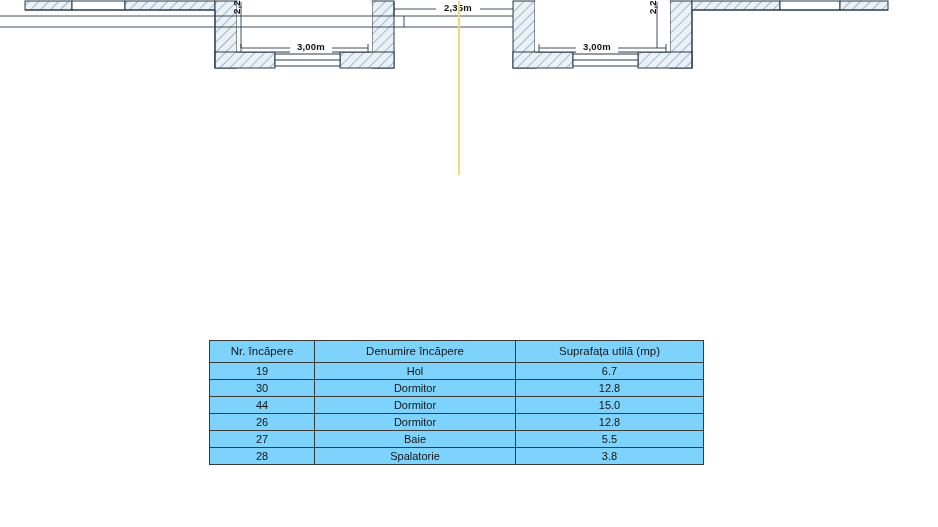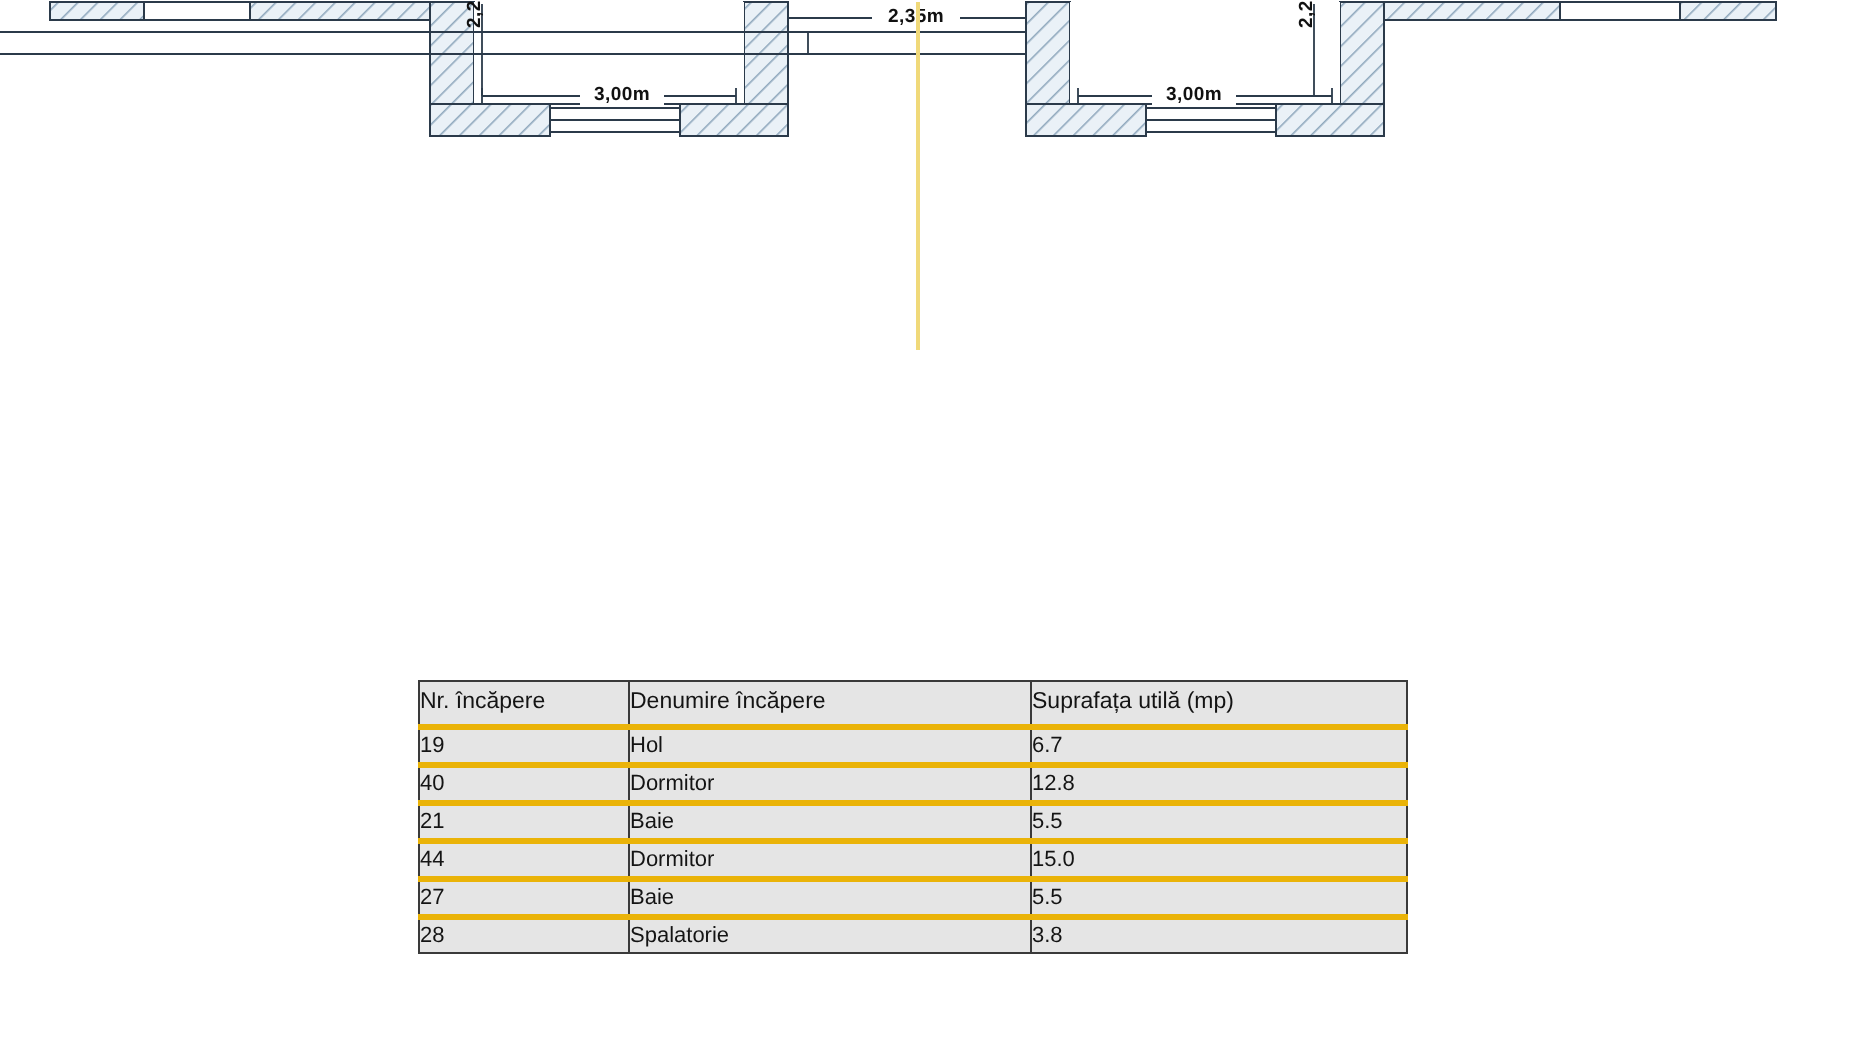--- a/index.html
+++ b/index.html
@@ -56,40 +56,40 @@
     table-layout: fixed;
     background: #ffffff;
   }
   #room-schedule col.c-nr    { width: 105px; }
   #room-schedule col.c-name  { width: 201px; }
   #room-schedule col.c-area  { width: 188px; }
 
   #room-schedule th,
   #room-schedule td {
     border: 1px solid #3a3a3a;
-    text-align: left;
+    text-align: center;
     vertical-align: middle;
     font-family: "Liberation Sans", sans-serif;
     font-size: 11px;
     color: #141414;
     padding: 0;
     height: 16px;
     line-height: 16px;
-    background: #e5e5e5;
+    background: #7dd3fc;
     font-weight: 400;
   }
   #room-schedule thead th {
     height: 21px;
     line-height: 21px;
     font-size: 11.5px;
     font-weight: 400;
     border-bottom: 1px solid #3a3a3a;
   }
   #room-schedule tbody tr td {
-    border-top: 3px solid #eab308;
+    border-top: 1px solid #eab308;
   }
 </style>
 </head>
 <body>
 
 <div id="drawing-region">
   <svg id="drawing-svg" viewBox="0 0 938 190" xmlns="http://www.w3.org/2000/svg">
     <defs>
       <pattern id="wallHatch" width="7" height="7" patternTransform="rotate(45)" patternUnits="userSpaceOnUse">
         <rect width="7" height="7" fill="#eaf1f7"></rect>
@@ -199,35 +199,35 @@
       <th>Suprafața utilă (mp)</th>
     </tr>
   </thead>
   <tbody id="schedule-body">
       <tr>
         <td>19</td>
         <td>Hol</td>
         <td>6.7</td>
       </tr>
       <tr>
-        <td>40</td>
+        <td>30</td>
         <td>Dormitor</td>
         <td>12.8</td>
-      </tr>
-      <tr>
-        <td>21</td>
-        <td>Baie</td>
-        <td>5.5</td>
       </tr>
       <tr>
         <td>44</td>
         <td>Dormitor</td>
         <td>15.0</td>
       </tr>
       <tr>
+        <td>26</td>
+        <td>Dormitor</td>
+        <td>12.8</td>
+      </tr>
+      <tr>
         <td>27</td>
         <td>Baie</td>
         <td>5.5</td>
       </tr>
       <tr>
         <td>28</td>
         <td>Spalatorie</td>
         <td>3.8</td>
       </tr>
     </tbody>

